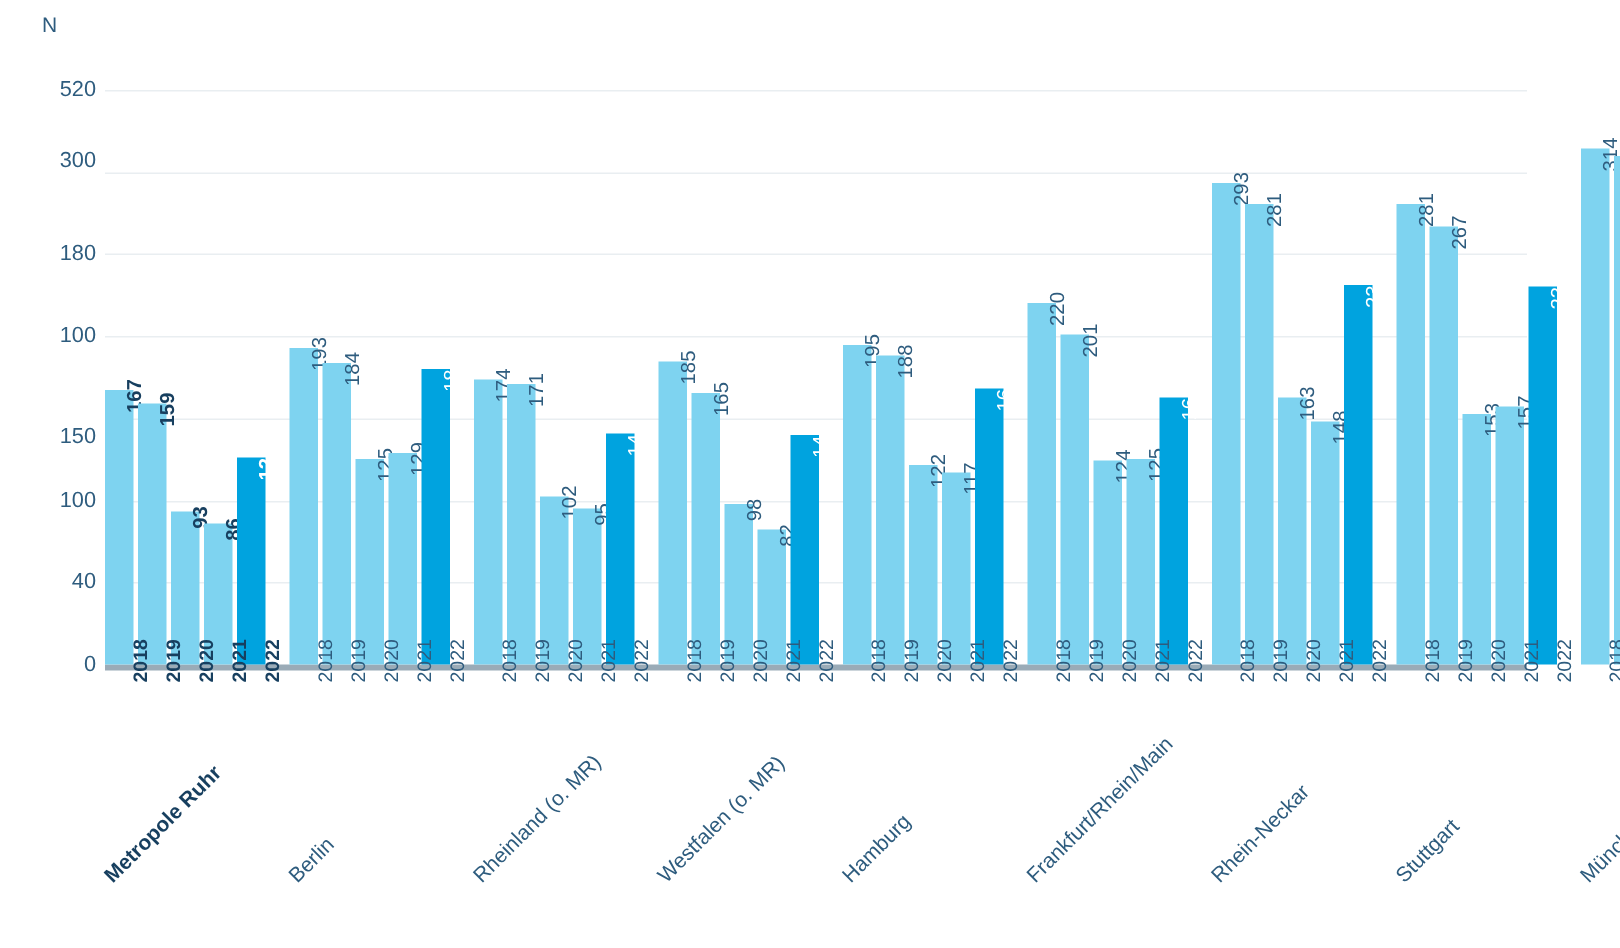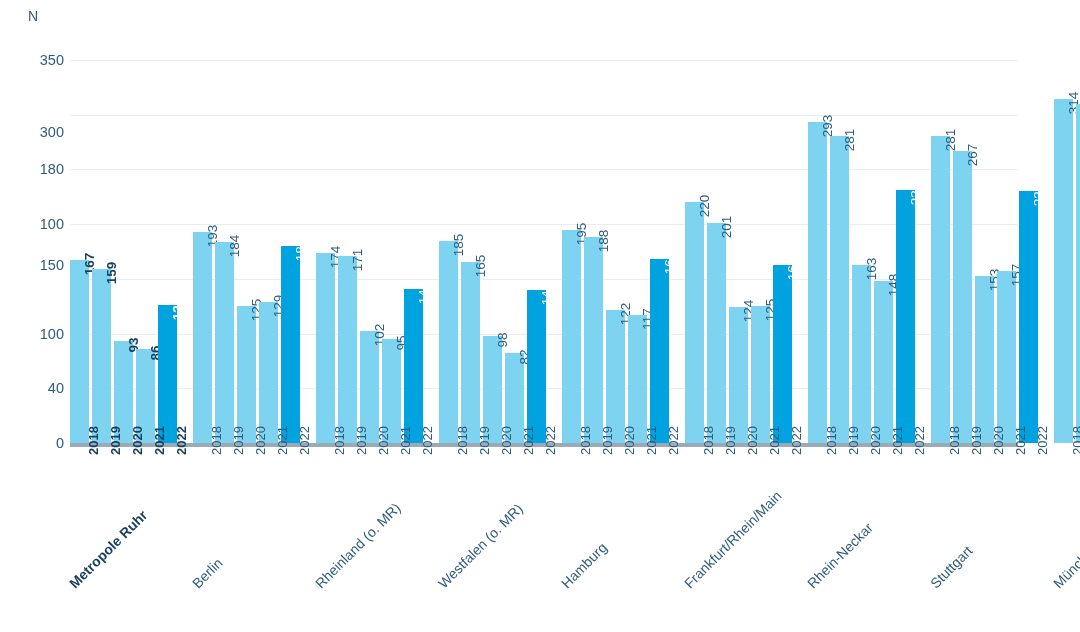--- a/index.html
+++ b/index.html
@@ -260,25 +260,25 @@
       </div>
       <div class="bar" style="left: 984px; height: 343.606px;">
         <span class="bar-value">314</span>
       </div>
       <div class="bar" style="left: 1006px; height: 339.229px;"></div>
     </div>
 
 <div class="ytick" style="top: 443px;">0</div>
     <div class="ytick" style="top: 388.286px;">40</div>
     <div class="ytick" style="top: 333.571px;">100</div>
-    <div class="ytick" style="top: 265px;">150</div>
+    <div class="ytick" style="top: 291px;">150</div>
     <div class="ytick" style="top: 224.143px;">100</div>
     <div class="ytick" style="top: 169.429px;">180</div>
-    <div class="ytick" style="top: 132px;">300</div>
-    <div class="ytick" style="top: 60px;">350</div>
+    <div class="ytick" style="top: 107px;">300</div>
+    <div class="ytick" style="top: 60px;">520</div>
     <div class="yearlabel emph" style="left: 86px;">2018</div>
     <div class="yearlabel emph" style="left: 108px;">2019</div>
     <div class="yearlabel emph" style="left: 130px;">2020</div>
     <div class="yearlabel emph" style="left: 152px;">2021</div>
     <div class="yearlabel emph" style="left: 174px;">2022</div>
     <div class="grouplabel emph" style="left: 66px; top: 580px;">Metropole Ruhr</div>
     <div class="yearlabel" style="left: 209px;">2018</div>
     <div class="yearlabel" style="left: 231px;">2019</div>
     <div class="yearlabel" style="left: 253px;">2020</div>
     <div class="yearlabel" style="left: 275px;">2021</div>

